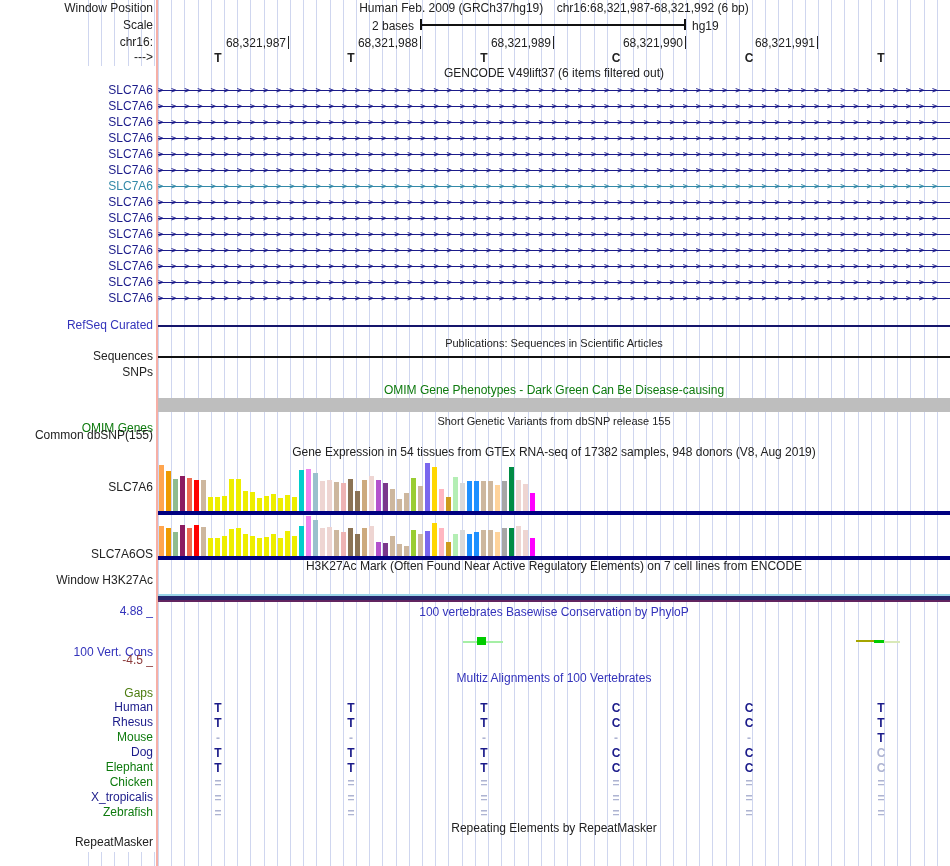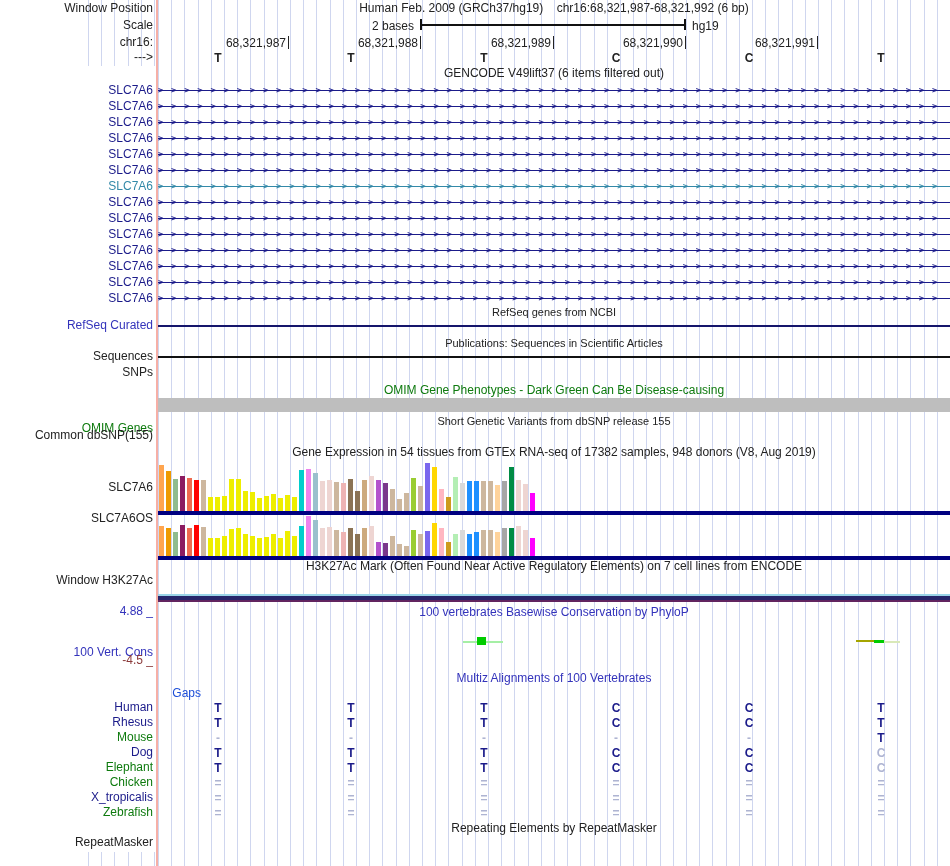--- a/index.html
+++ b/index.html
@@ -11,21 +11,21 @@
   #grid-main{left:158px;top:0;width:792px;height:866px;}
   #grid-top{left:88px;top:0;width:70px;height:66px;}
   #grid-bottom{left:88px;top:852px;width:70px;height:14px;}
   #marker-line{left:156px;top:0;width:2px;height:866px;background:#F6AFA6;}
   
   .t-label{position:absolute;left:0;width:153px;text-align:right;white-space:nowrap;line-height:13px;}
   
   .t-title{position:absolute;left:158px;width:792px;text-align:center;white-space:nowrap;line-height:13px;}
   .small{font-size:11px;}
   .blue{color:#3333BB;} .green{color:#0E7A0E;} .navy{color:#1B1B8A;} .teal{color:#3389A8;}
-  .orange{color:#1d4ed8;padding-left:48px;} .maroon{color:#8B3A3A;} .black{color:#222;}
+  .orange{color:#4d7c0f;} .maroon{color:#8B3A3A;} .black{color:#222;}
   
   .genes-row{position:absolute;left:158px;width:792px;height:16px;overflow:hidden;white-space:nowrap;
     font-family:"DejaVu Sans Mono","Liberation Mono",monospace;font-size:9px;font-weight:bold;
     letter-spacing:7.7px;line-height:16px;color:#1B1B8A;
     background:linear-gradient(#1B1B8A,#1B1B8A) no-repeat 0 8px/100% 1px;}
   .genes-row.hl{color:#3389A8;background:linear-gradient(#3389A8,#3389A8) no-repeat 0 8px/100% 1px;}
   .hline{position:absolute;left:158px;width:792px;}
   .ruler-num{position:absolute;width:88px;text-align:right;white-space:nowrap;}
   .base{position:absolute;width:14px;text-align:center;font-weight:bold;}
   .aln{color:#1B1B8A;} .aln.muted{color:#AEB4D2;}
@@ -103,21 +103,20 @@
       <span class="t-label navy" style="position: absolute; top: 244px;">SLC7A6</span>
       <div class="genes-row" style="top: 242px;">&gt;&gt;&gt;&gt;&gt;&gt;&gt;&gt;&gt;&gt;&gt;&gt;&gt;&gt;&gt;&gt;&gt;&gt;&gt;&gt;&gt;&gt;&gt;&gt;&gt;&gt;&gt;&gt;&gt;&gt;&gt;&gt;&gt;&gt;&gt;&gt;&gt;&gt;&gt;&gt;&gt;&gt;&gt;&gt;&gt;&gt;&gt;&gt;&gt;&gt;&gt;&gt;&gt;&gt;&gt;&gt;&gt;&gt;&gt;&gt;</div>
       <span class="t-label navy" style="position: absolute; top: 260px;">SLC7A6</span>
       <div class="genes-row" style="top: 258px;">&gt;&gt;&gt;&gt;&gt;&gt;&gt;&gt;&gt;&gt;&gt;&gt;&gt;&gt;&gt;&gt;&gt;&gt;&gt;&gt;&gt;&gt;&gt;&gt;&gt;&gt;&gt;&gt;&gt;&gt;&gt;&gt;&gt;&gt;&gt;&gt;&gt;&gt;&gt;&gt;&gt;&gt;&gt;&gt;&gt;&gt;&gt;&gt;&gt;&gt;&gt;&gt;&gt;&gt;&gt;&gt;&gt;&gt;&gt;&gt;</div>
       <span class="t-label navy" style="position: absolute; top: 276px;">SLC7A6</span>
       <div class="genes-row" style="top: 274px;">&gt;&gt;&gt;&gt;&gt;&gt;&gt;&gt;&gt;&gt;&gt;&gt;&gt;&gt;&gt;&gt;&gt;&gt;&gt;&gt;&gt;&gt;&gt;&gt;&gt;&gt;&gt;&gt;&gt;&gt;&gt;&gt;&gt;&gt;&gt;&gt;&gt;&gt;&gt;&gt;&gt;&gt;&gt;&gt;&gt;&gt;&gt;&gt;&gt;&gt;&gt;&gt;&gt;&gt;&gt;&gt;&gt;&gt;&gt;&gt;</div>
       <span class="t-label navy" style="position: absolute; top: 292px;">SLC7A6</span>
       <div class="genes-row" style="top: 290px;">&gt;&gt;&gt;&gt;&gt;&gt;&gt;&gt;&gt;&gt;&gt;&gt;&gt;&gt;&gt;&gt;&gt;&gt;&gt;&gt;&gt;&gt;&gt;&gt;&gt;&gt;&gt;&gt;&gt;&gt;&gt;&gt;&gt;&gt;&gt;&gt;&gt;&gt;&gt;&gt;&gt;&gt;&gt;&gt;&gt;&gt;&gt;&gt;&gt;&gt;&gt;&gt;&gt;&gt;&gt;&gt;&gt;&gt;&gt;&gt;</div>
     </div>
 
-  <div class="t-title small" style="top:306px">RefSeq genes from NCBI</div>
   <div class="t-label blue" style="top:319px">RefSeq Curated</div>
   <div class="hline" style="top:325px;height:2px;background:#15156B"></div>
 
   <div class="t-title small" style="top:337px">Publications: Sequences in Scientific Articles</div>
   <div class="t-label" style="top:350px">Sequences</div>
   <div class="hline" style="top:356px;height:2px;background:#111"></div>
   <div class="t-label" style="top:366px">SNPs</div>
 
   <div class="t-title green" style="top:384px">OMIM Gene Phenotypes - Dark Green Can Be Disease-causing</div>
   <div class="t-label green" style="top:422px">OMIM Genes</div>
@@ -178,21 +177,21 @@
       <span class="bar" style="position: absolute; left: 481px; top: 481px; height: 30px; background: rgb(205, 183, 158);"></span>
       <span class="bar" style="position: absolute; left: 488px; top: 481px; height: 30px; background: rgb(205, 183, 158);"></span>
       <span class="bar" style="position: absolute; left: 495px; top: 485px; height: 26px; background: rgb(255, 211, 155);"></span>
       <span class="bar" style="position: absolute; left: 502px; top: 481px; height: 30px; background: rgb(166, 166, 166);"></span>
       <span class="bar" style="position: absolute; left: 509px; top: 467px; height: 44px; background: rgb(0, 139, 69);"></span>
       <span class="bar" style="position: absolute; left: 516px; top: 480px; height: 31px; background: rgb(238, 213, 210);"></span>
       <span class="bar" style="position: absolute; left: 523px; top: 484px; height: 27px; background: rgb(238, 213, 210);"></span>
       <span class="bar" style="position: absolute; left: 530px; top: 493px; height: 18px; background: rgb(255, 0, 255);"></span>
     </div>
   <div class="hline" style="top:511px;height:4px;background:#000080"></div>
-  <div class="t-label" style="top:512px">SLC7A6OS</div>
+  <div class="t-label" style="top:548px">SLC7A6OS</div>
   <div id="gtex-chart-1">
       <span class="bar" style="position: absolute; left: 159px; top: 526px; height: 30px; background: rgb(255, 165, 79);"></span>
       <span class="bar" style="position: absolute; left: 166px; top: 528px; height: 28px; background: rgb(238, 154, 0);"></span>
       <span class="bar" style="position: absolute; left: 173px; top: 532px; height: 24px; background: rgb(143, 188, 143);"></span>
       <span class="bar" style="position: absolute; left: 180px; top: 525px; height: 31px; background: rgb(139, 28, 98);"></span>
       <span class="bar" style="position: absolute; left: 187px; top: 528px; height: 28px; background: rgb(238, 106, 80);"></span>
       <span class="bar" style="position: absolute; left: 194px; top: 525px; height: 31px; background: rgb(255, 0, 0);"></span>
       <span class="bar" style="position: absolute; left: 201px; top: 527px; height: 29px; background: rgb(205, 183, 158);"></span>
       <span class="bar" style="position: absolute; left: 208px; top: 538px; height: 18px; background: rgb(238, 238, 0);"></span>
       <span class="bar" style="position: absolute; left: 215px; top: 538px; height: 18px; background: rgb(238, 238, 0);"></span>

